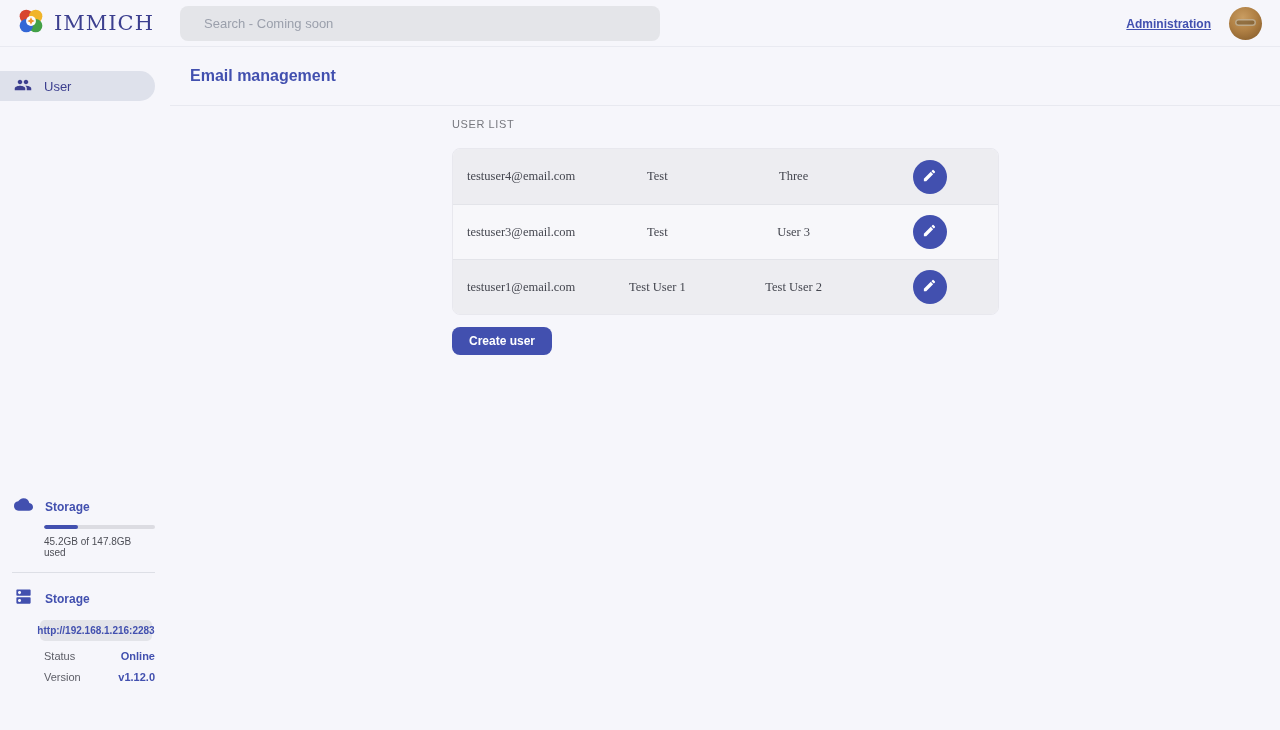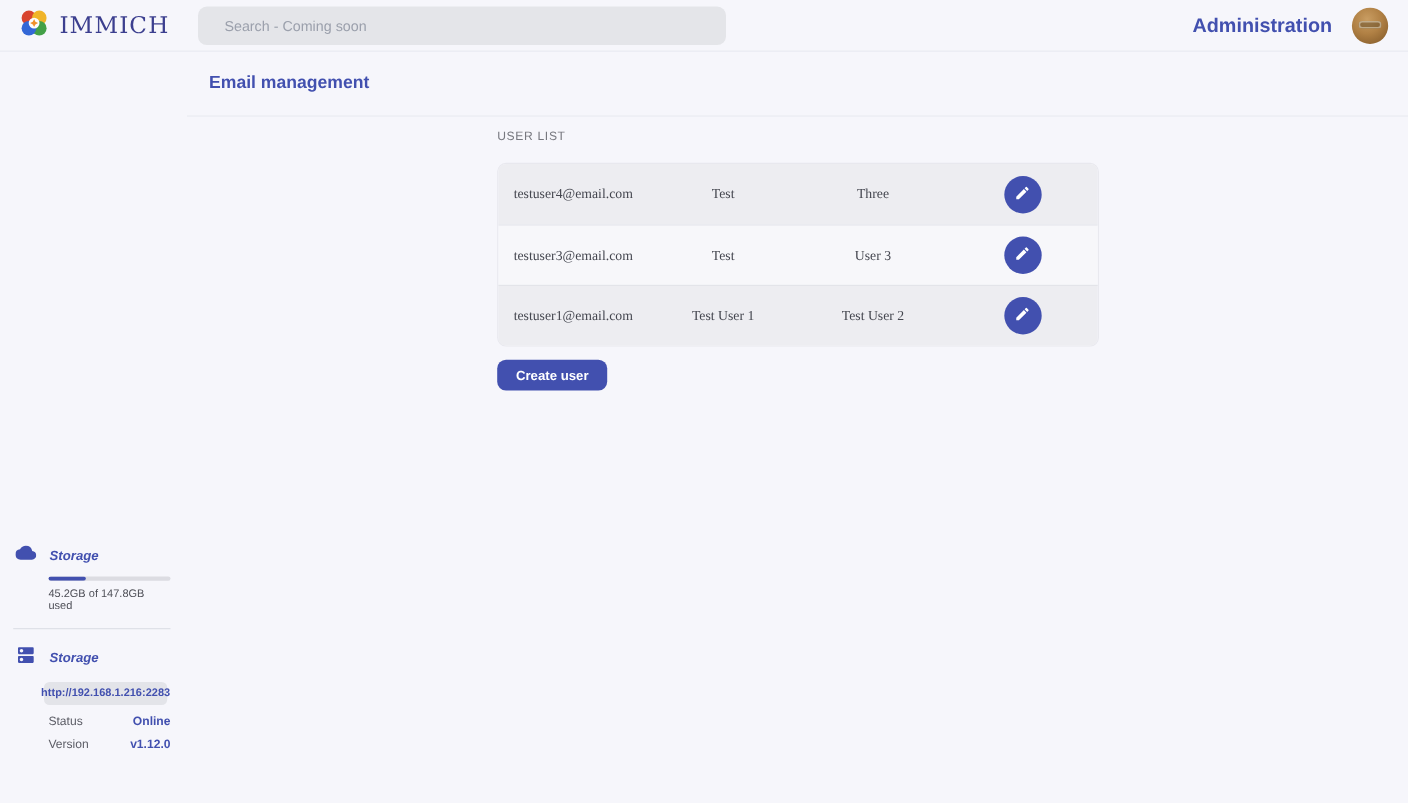--- a/index.html
+++ b/index.html
@@ -25,22 +25,22 @@
   }
   .search {
     position: absolute; left: 180px; top: 6px; width: 480px; height: 35px;
     background: #e4e5e9; border: none; border-radius: 8px;
     padding: 0 24px; font-size: 13px; color: #5c5d66; outline: none;
     font-family: "Liberation Sans", sans-serif;
   }
   .search::placeholder { color: #9ba0ac; }
   .top-right { position: absolute; right: 18px; top: 0; height: 47px; display: flex; align-items: center; gap: 18px; }
   .admin-link {
-    font-size: 18px; font-weight: 700; color: #4250af;
-    cursor: pointer;
+    font-size: 12px; font-weight: 700; color: #4250af;
+    text-decoration: underline; cursor: pointer;
   }
   .avatar {
     width: 33px; height: 33px; border-radius: 50%; cursor: pointer;
     background: radial-gradient(circle at 42% 32%, #c99d62 0%, #b08044 45%, #7d5526 100%);
     position: relative; overflow: hidden;
   }
   .avatar::after {
     content: ""; position: absolute; left: 6px; top: 12px; width: 21px; height: 7px;
     border-radius: 4px; background: rgba(90,70,40,.45);
     box-shadow: inset 0 0 0 1.5px rgba(230,220,200,.55);
@@ -51,21 +51,21 @@
   .side-item {
     margin-top: 24px; width: 155px; height: 30px;
     background: #dee1eb; border-radius: 0 9999px 9999px 0;
     display: flex; align-items: center; gap: 12px; padding-left: 14px;
     cursor: pointer;
   }
   .side-item span { font-size: 13px; font-weight: 500; color: #3c3f8f; }
 
   .side-footer { position: absolute; left: 0; right: 15px; bottom: 10px; }
   .foot-head { display: flex; align-items: center; gap: 12px; padding-left: 14px; }
-  .foot-head .title { font-size: 12px; font-weight: 700; color: #4250af; font-style: italic; }
+  .foot-head .title { font-size: 12px; font-weight: 700; color: #4250af; }
   .progress-track {
     margin: 7px 0 0 44px; width: 111px; height: 4px;
     background: #dcdce2; border-radius: 4px; overflow: hidden;
   }
   .progress-fill { height: 100%; background: #4250af; border-radius: 4px; }
   .usage-caption { margin: 7px 0 0 44px; font-size: 10px; color: #4e4f57; }
   .side-divider { margin: 14px 0 14px 12px; width: 143px; height: 1px; background: #dddfe6; }
   .server-pill {
     margin: 10px 0 0 40px; width: 112px; height: 21px;
     background: #e3e4e9; border-radius: 5px;
@@ -138,20 +138,28 @@
       <span class="logo-text">IMMICH</span>
     </div>
     <input class="search" type="text" placeholder="Search - Coming soon" style="">
     <div class="top-right">
       <a class="admin-link">Administration</a>
       <div class="avatar"></div>
     </div>
   </header>
 
   <aside class="sidebar">
+    <div class="side-item">
+      <span>
+        <svg width="18" height="18" viewBox="0 0 24 24" fill="#3c3f8f">
+          <path d="M16 11c1.66 0 2.99-1.34 2.99-3S17.66 5 16 5c-1.66 0-3 1.34-3 3s1.34 3 3 3zm-8 0c1.66 0 2.99-1.34 2.99-3S9.66 5 8 5C6.34 5 5 6.34 5 8s1.34 3 3 3zm0 2c-2.33 0-7 1.17-7 3.5V19h14v-2.5c0-2.33-4.67-3.5-7-3.5zm8 0c-.29 0-.62.02-.97.05 1.16.84 1.97 1.97 1.97 3.45V19h6v-2.5c0-2.33-4.67-3.5-7-3.5z"></path>
+        </svg>
+      </span>
+      <span>User</span>
+    </div>
 
     <div class="side-footer">
 
       <div class="foot-head">
         <span>
           <svg width="19" height="19" viewBox="0 0 24 24" fill="#4250af">
             <path d="M19.35 10.04A7.49 7.49 0 0 0 12 4C9.11 4 6.6 5.64 5.35 8.04A5.994 5.994 0 0 0 0 14c0 3.31 2.69 6 6 6h13c2.76 0 5-2.24 5-5 0-2.64-2.05-4.78-4.65-4.96z"></path>
           </svg>
         </span>
         <span class="title">Storage</span>

